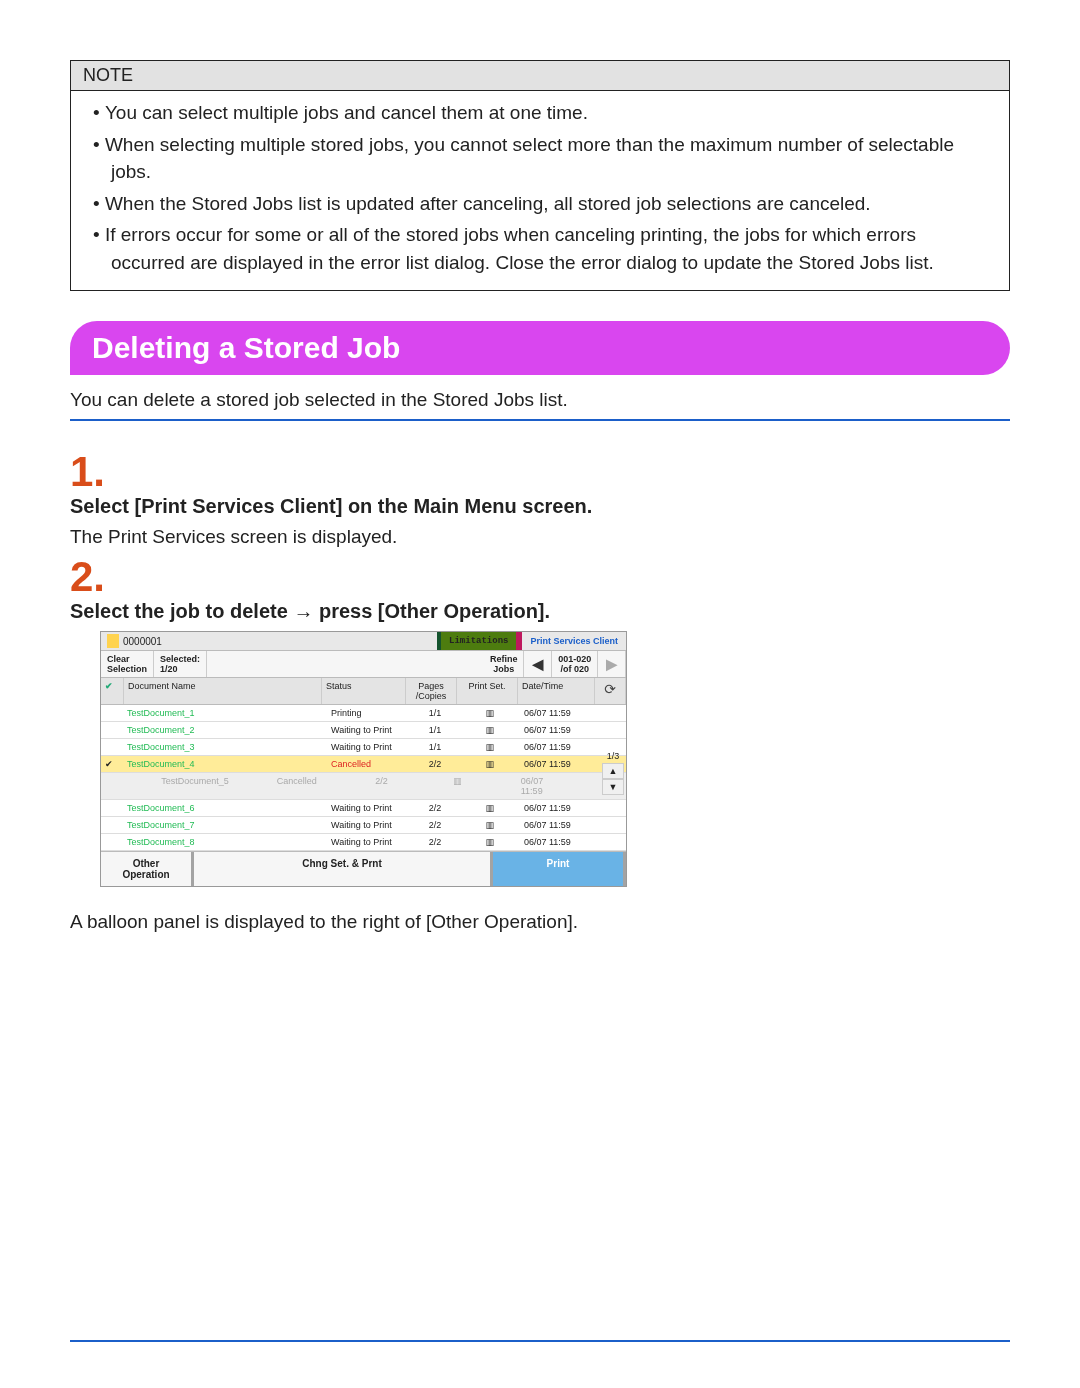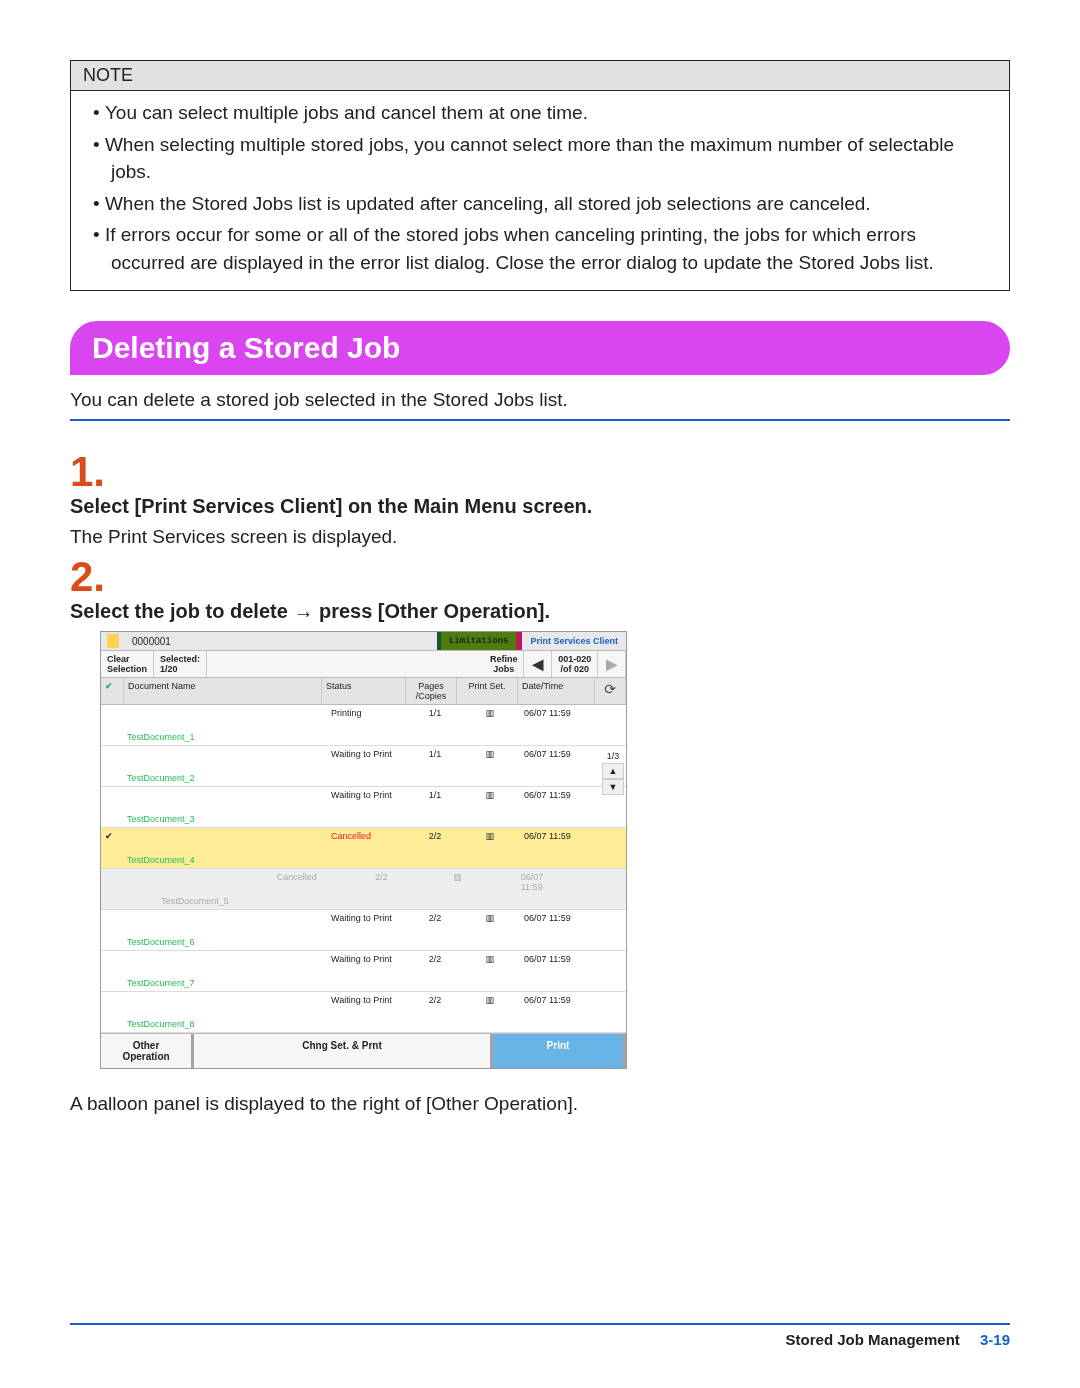--- a/index.html
+++ b/index.html
@@ -76,21 +76,21 @@
   }
   .ss-header {
     display: flex;
     background: #e8e8e8;
     border-bottom: 1px solid #bbb;
   }
   .ss-user {
     flex: 1;
     display: flex;
     align-items: center;
-    gap: 13px;
+    gap: 4px;
     padding: 2px 6px;
   }
   .ss-usericon {
     width: 12px; height: 14px;
     background: #ffd34f;
     display: inline-block;
   }
   .ss-limitations {
     border-left: 4px solid #14532d;
     padding: 4px 8px;
@@ -142,21 +142,21 @@
   .col-refresh { width: 22px; text-align: center; font-size: 14px; color:#444;}
   .ss-rows { }
   .ss-row {
     display: flex;
     border-bottom: 1px solid #ddd;
     font-size: 9px;
     background: #fff;
   }
   .ss-row > div { padding: 3px 4px; }
   .ss-row .r-check { width: 14px; }
-  .ss-row .r-name { flex: 1; color: #2b5; margin-top: 24px; }
+  .ss-row .r-name { flex: 1; color: #2b5; }
   .ss-row .r-status { width: 75px; }
   .ss-row .r-pages { width: 42px; text-align: center;}
   .ss-row .r-pset { width: 52px; text-align: center;}
   .ss-row .r-dt { width: 68px; }
   .ss-row .r-side { width: 22px; text-align: center;}
   .row-highlight { background: #ffec99 !important; }
   .row-cancelled .r-status { color: #d22; }
   .row-gray { background: #eee; color:#aaa;gap:40px; }
   .row-gray .r-name { color:#aaa; }
   .ss-bottom {
@@ -339,18 +339,14 @@
       <div class="btn-other">Other Operation</div>
       <div class="btn-chng">Chng Set. &amp; Prnt</div>
       <div class="btn-print">Print</div>
     </div>
   </div>
 
   <div class="after-text">A balloon panel is displayed to the right of [Other Operation].</div>
 
   <div class="footer">
     <div class="footer-line"></div>
-    <div class="footer-text">
-      <span class="ft-bold">Stored Job Management</span>
-      <span class="ft-pg">3-19</span>
-    </div>
   </div>
 </div>
 
 </body></html>

